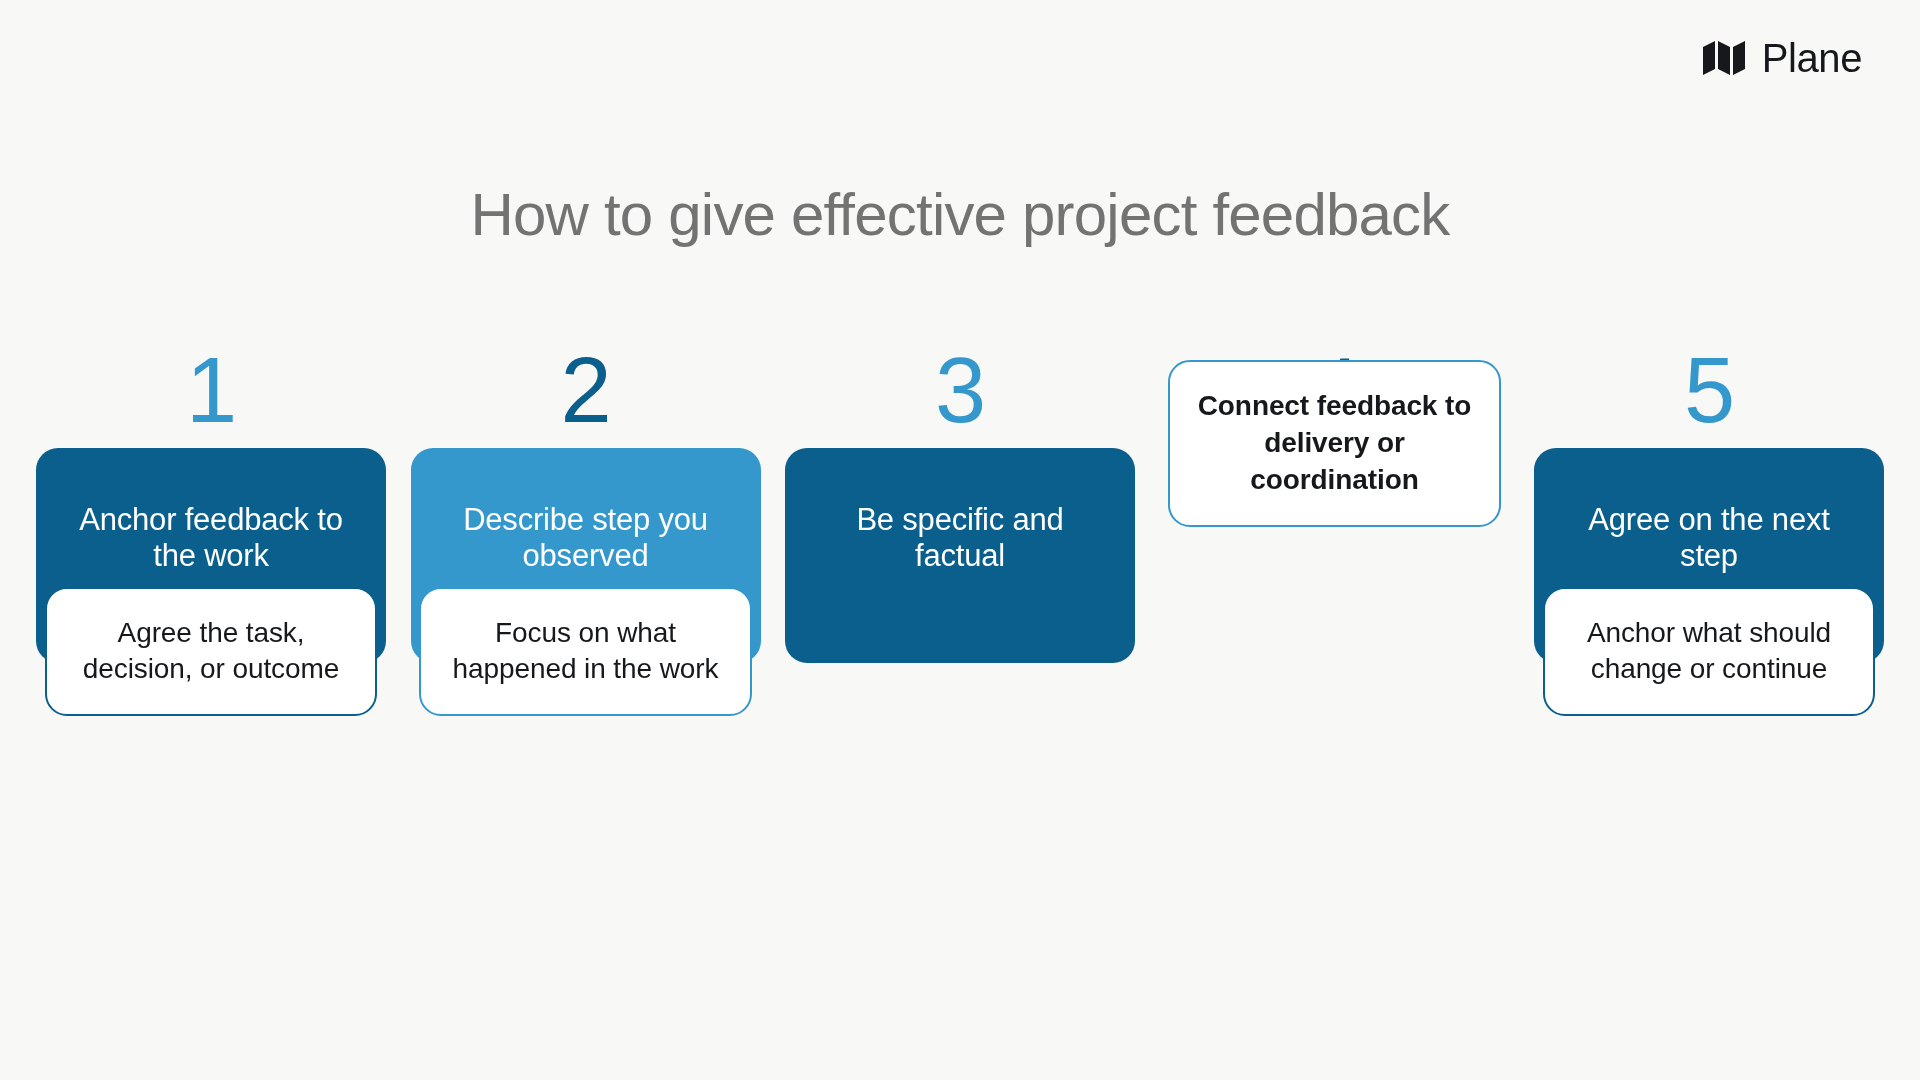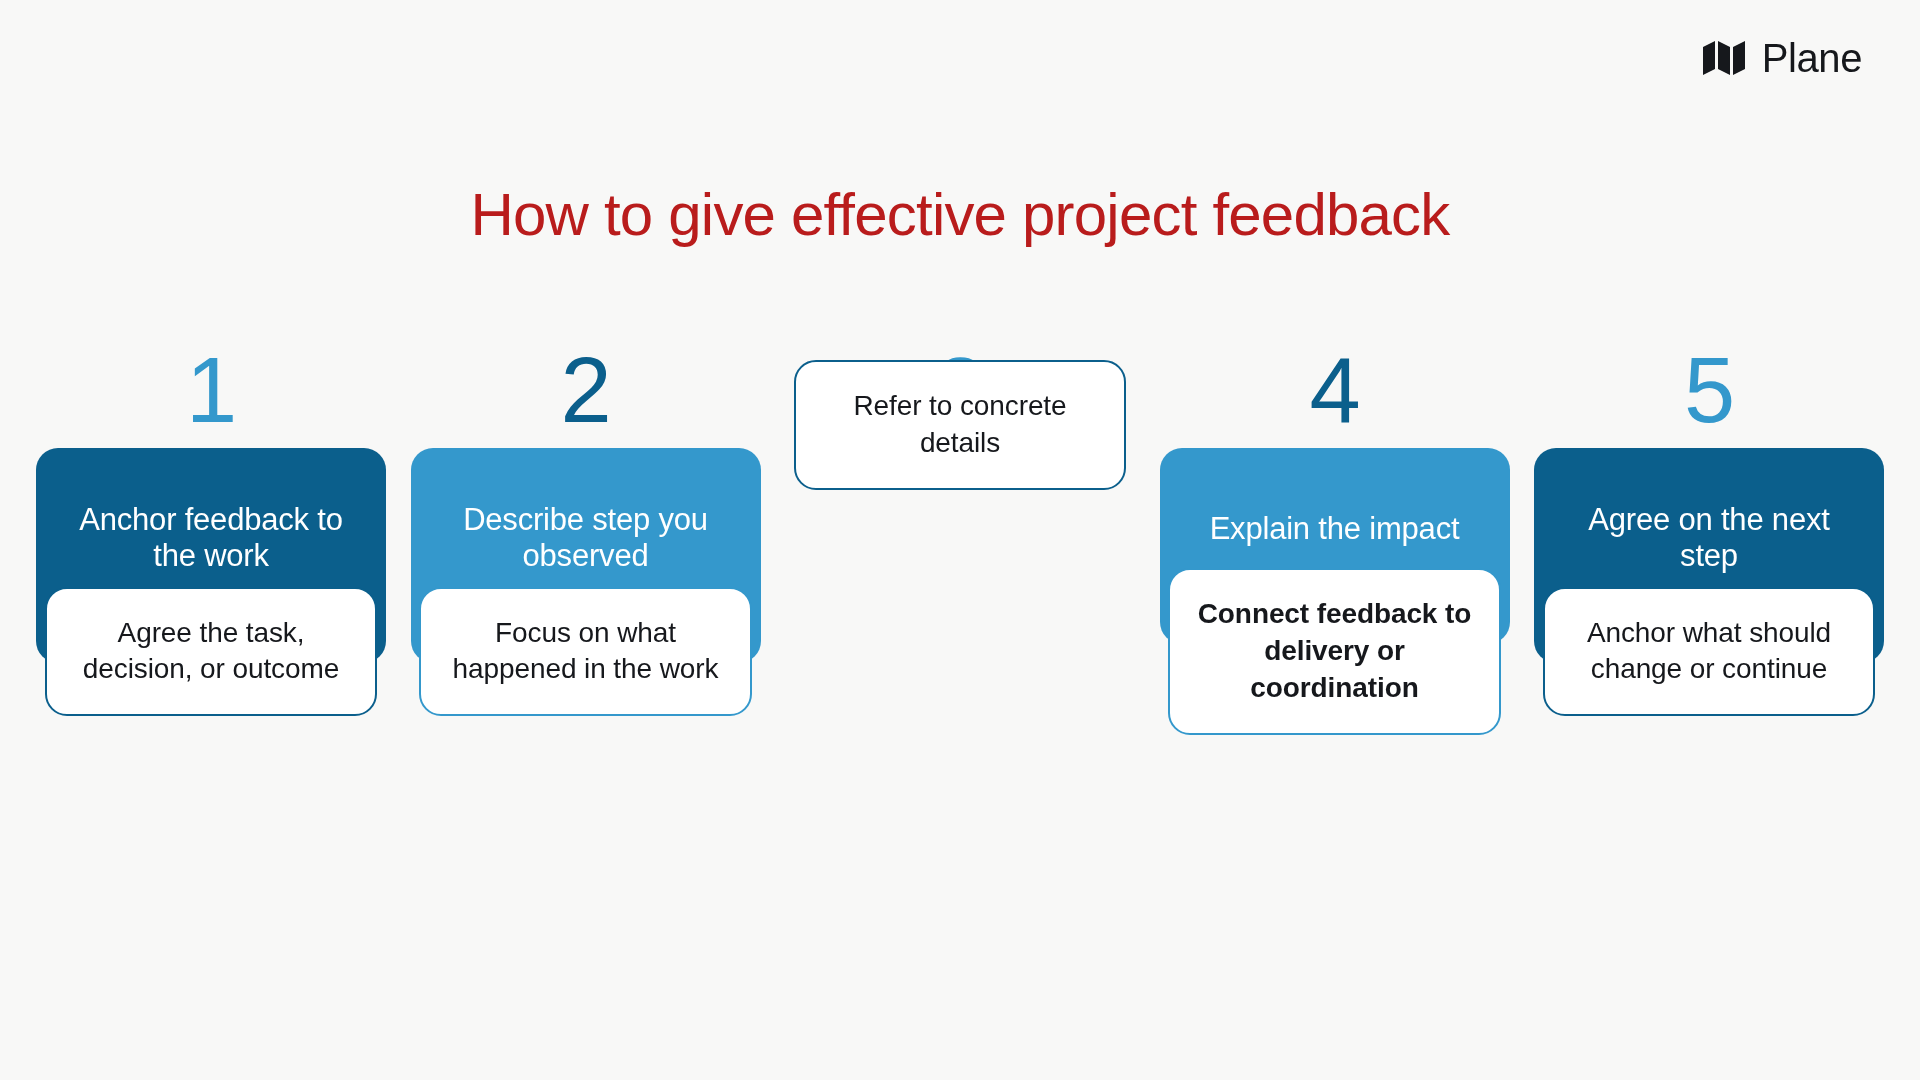--- a/index.html
+++ b/index.html
@@ -40,21 +40,21 @@
 
   
   .page-title {
     position: absolute;
     top: 142px;
     left: 0;
     width: 100%;
     text-align: center;
     font-size: 60px;
     font-weight: 400;
-    color: #b91c1c;
+    color: #737373;
     letter-spacing: -0.8px;
     line-height: 1.1;
   }
 
   
   .steps {
     position: absolute;
     top: 340px;
     left: 36px;
     width: 1848px;
@@ -150,26 +150,25 @@
   </div>
 
   <div class="step">
     <div class="step-number" style="color: rgb(11, 95, 140);">2</div>
     <div class="step-header" style="background: rgb(52, 152, 204);">Describe step you observed</div>
     <div class="step-body" style="border-color: rgb(52, 152, 204);">Focus on what happened in the work</div>
   </div>
 
   <div class="step">
     <div class="step-number" style="color: rgb(52, 152, 204);">3</div>
-    <div class="step-body" style="border-color: rgb(11, 95, 140);">Refer to concrete details</div>
+    <div class="step-header" style="background: rgb(11, 95, 140);">Be specific and factual</div>
   </div>
 
   <div class="step">
     <div class="step-number" style="color: rgb(11, 95, 140);">4</div>
-    <div class="step-header" style="background: rgb(52, 152, 204);">Explain the impact</div>
     <div class="step-body" style="border-color: rgb(52, 152, 204); font-weight: bold;">Connect feedback to delivery or coordination</div>
   </div>
 
   <div class="step">
     <div class="step-number" style="color: rgb(52, 152, 204);">5</div>
     <div class="step-header" style="background: rgb(11, 95, 140);">Agree on the next step</div>
     <div class="step-body" style="border-color: rgb(11, 95, 140);">Anchor what should change or continue</div>
   </div>
 
 </div>

